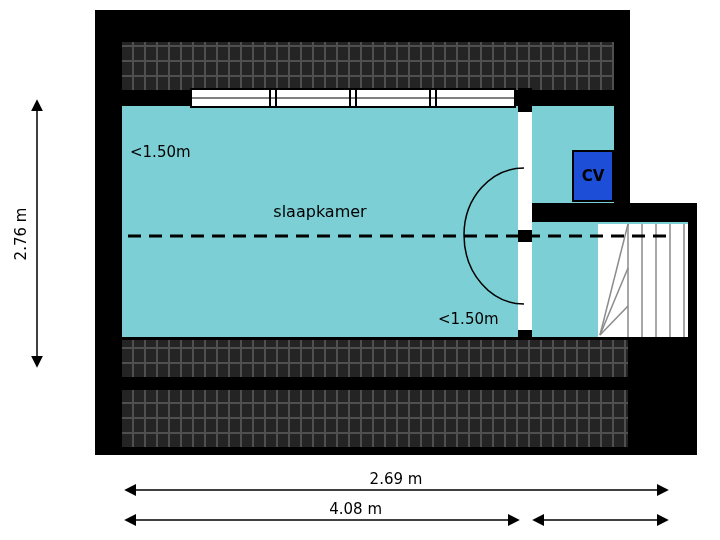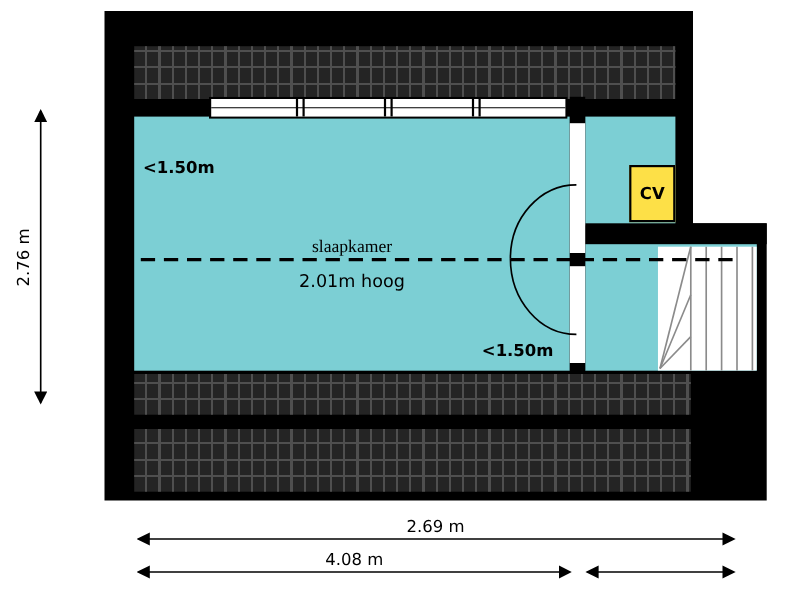--- a/index.html
+++ b/index.html
@@ -10,23 +10,23 @@
   .wall { background:var(--wall,#000); }
   .room { background:var(--room-fill,#7CCFD4); }
   .roof {
     background-color:var(--roof-dark,#242424);
     background-image:
       repeating-linear-gradient(0deg, transparent 0 13px, var(--roof-tile,#4f4f4f) 13px 15px),
       repeating-linear-gradient(90deg, transparent 0 10px, var(--roof-tile,#4f4f4f) 10px 12px);
   }
   .opening { background:#fff; }
   .lbl { position:absolute; font-size:16px; text-align:center; white-space:nowrap; }
-  .lbl-small { font-size:15px; text-align:left;font-weight:bold; }
+  .lbl-small { font-size:15px; text-align:left; }
   .dim { position:absolute; font-size:15px; text-align:center; white-space:nowrap; }
-  .cv-box { background:#fde047; border:2px solid #000; display:flex; align-items:center; justify-content:center;
+  .cv-box { background:#1d4ed8; border:2px solid #000; display:flex; align-items:center; justify-content:center;
             font-size:15px; font-weight:600; }
   .rot { transform:rotate(-90deg); transform-origin:center center; }
   svg { display:block; }
 </style>
 </head>
 <body>
 
 <div class="canvas">
 
   <div class="abs wall" style="left:95px;top:10px;width:535px;height:445px;"></div>
@@ -90,22 +90,21 @@
     <path d="M524,304 A60,69 0 0 1 464,235" fill="none" stroke="#000" stroke-width="1.5"></path>
     <line x1="128" y1="236" x2="666" y2="236" stroke="#000" stroke-width="3" stroke-dasharray="13 8"></line>
     <g stroke="#000" stroke-width="1.5">
       <line x1="37" y1="101" x2="37" y2="366" marker-start="url(#arr)" marker-end="url(#arr)"></line>
       <line x1="126" y1="490" x2="667" y2="490" marker-start="url(#arr)" marker-end="url(#arr)"></line>
       <line x1="126" y1="520" x2="518" y2="520" marker-start="url(#arr)" marker-end="url(#arr)"></line>
       <line x1="534" y1="520" x2="667" y2="520" marker-start="url(#arr)" marker-end="url(#arr)"></line>
     </g>
   </svg>
 
-  <div class="lbl" style="left:240px;top:216px;width:160px;font-family:Liberation Serif, serif;">slaapkamer</div>
-  <div class="lbl" style="left:240px;top:246px;width:160px;">2.01m hoog</div>
+  <div class="lbl" style="left:240px;top:202px;width:160px;">slaapkamer</div>
   <div class="lbl lbl-small" style="left:130px;top:143px;width:90px;">&lt;1.50m</div>
   <div class="lbl lbl-small" style="left:438px;top:310px;width:90px;">&lt;1.50m</div>
 
   <div class="dim rot" style="left:-20px;top:224px;width:84px;height:20px;">2.76 m</div>
   <div class="dim" style="left:336px;top:470px;width:120px;">2.69 m</div>
-  <div class="dim" style="left:262px;top:500px;width:120px;">4.08 m</div>
+  <div class="dim" style="left:262px;top:500px;width:120px;text-align:right;">4.08 m</div>
 
 </div>
 
 </body></html>

